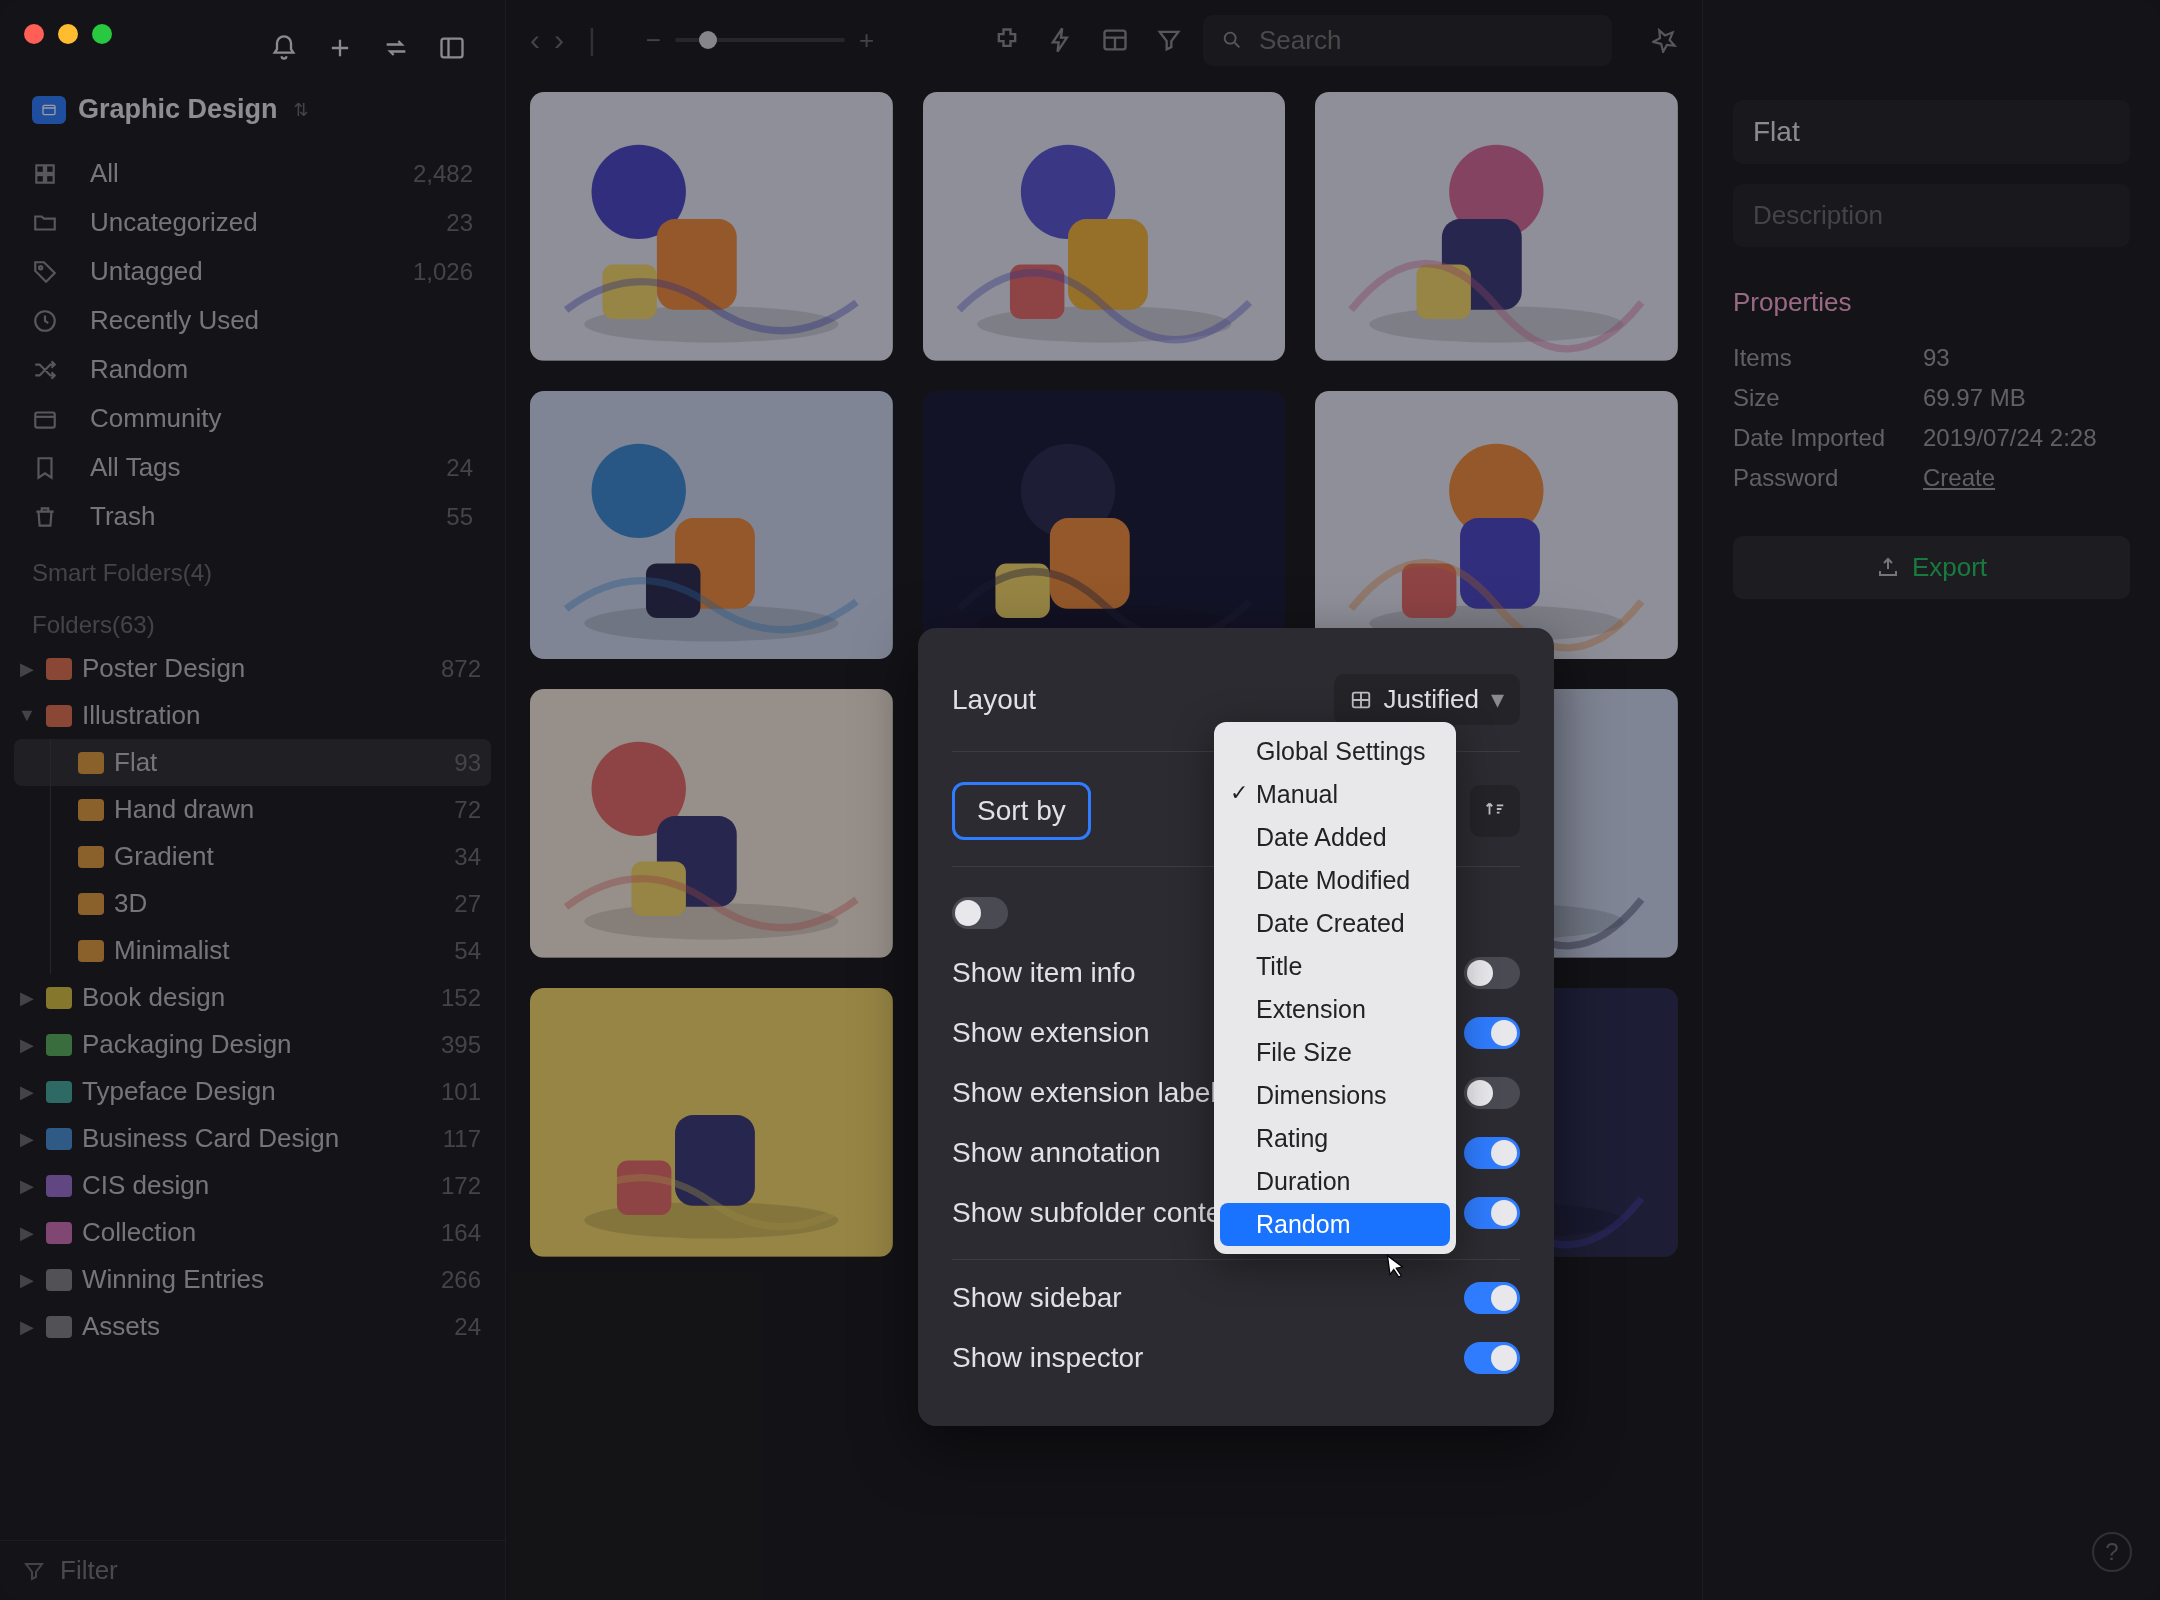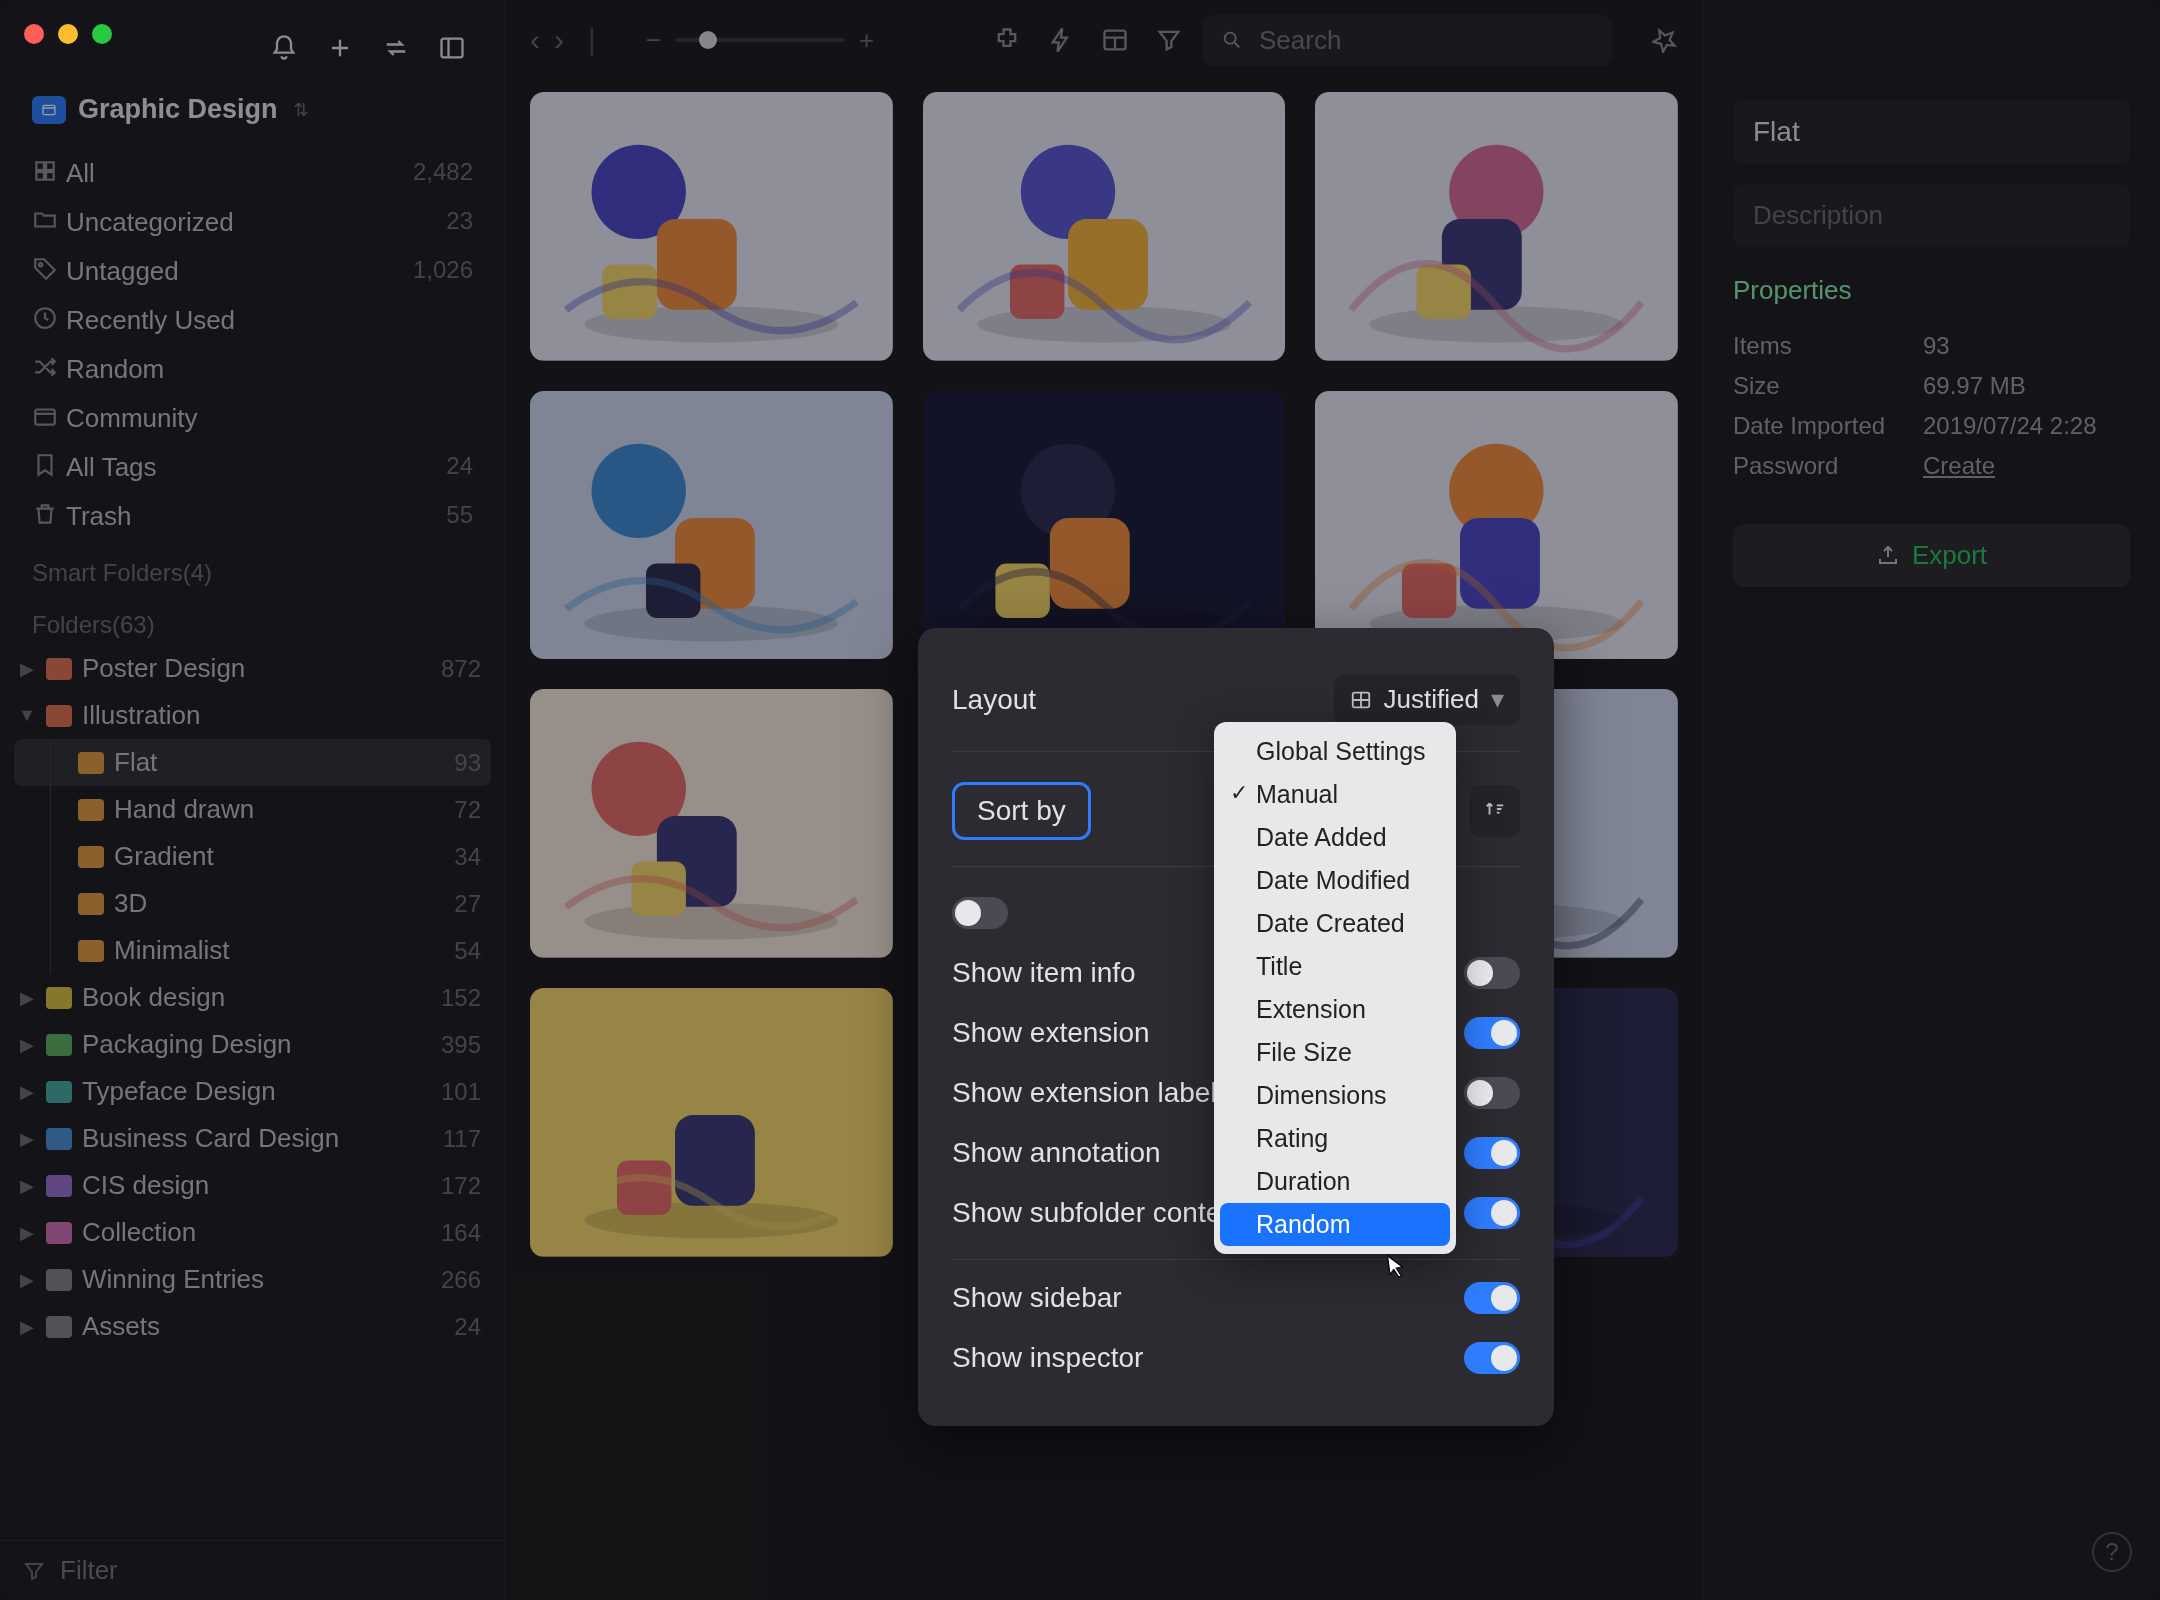--- a/index.html
+++ b/index.html
@@ -57,26 +57,26 @@
 }
 .lib-icon {
   width: 34px; height: 28px; border-radius: 6px; background: #2f7cff;
   display:flex;align-items:center;justify-content:center;
 }
 .lib-name { font-size: 27px; font-weight: 600; color: #e6e6ea; }
 .lib-chevron { color:#6a6a72; font-size:18px; margin-left:4px; }
 
 .side-list { flex: 1; overflow-y: auto; padding: 0 14px 0 14px; }
 .side-item {
-  display: flex; 
+  display: flex; align-items: center;
   padding: 9px 18px;
   border-radius: 8px;
   font-size: 26px;
   color: #bdbdc4;
-  gap: 8px;
+  gap: 32px;
 }
 .side-item .count { margin-left:auto; color:#6a6a72; font-size:24px; font-variant-numeric: tabular-nums; }
 .side-item svg { width:26px; height:26px; stroke:#8a8a92; fill:none; stroke-width:2; flex-shrink:0; }
 .side-section { padding: 18px 18px 6px 18px; color:#6a6a72; font-size:24px; }
 
 .folder-row {
   display:flex; align-items:center;
   padding: 8px 10px 8px 4px;
   border-radius: 8px;
   font-size: 26px;
@@ -167,21 +167,21 @@
   border-left:1px solid #2a2a30;
   padding: 100px 30px 30px 30px;
   display:flex; flex-direction:column; gap:20px;
 }
 .insp-title-field {
   background:#242428; border-radius:10px; padding:16px 20px; font-size:28px; color:#e0e0e6;
 }
 .insp-desc-field {
   background:#242428; border-radius:10px; padding:16px 20px; font-size:26px; color:#6a6a72; min-height:50px;
 }
-.insp-section-label { color:#86efac; font-size:26px; margin-top:8px; }
+.insp-section-label { color:#f9a8d4; font-size:26px; margin-top:20px; }
 .insp-prop-row { display:flex; font-size:24px; color:#9a9aa2; padding:6px 0; }
 .insp-prop-row .k { width:190px; }
 .insp-prop-row .v { color:#9a9aa2; }
 .insp-prop-row .v.link { text-decoration: underline; }
 .export-btn {
   margin-top:18px; background:#2a2a30; border-radius:10px;
   padding:16px; text-align:center; font-size:26px; color:#22c55e;
   display:flex; align-items:center; justify-content:center; gap:12px;
 }
 

